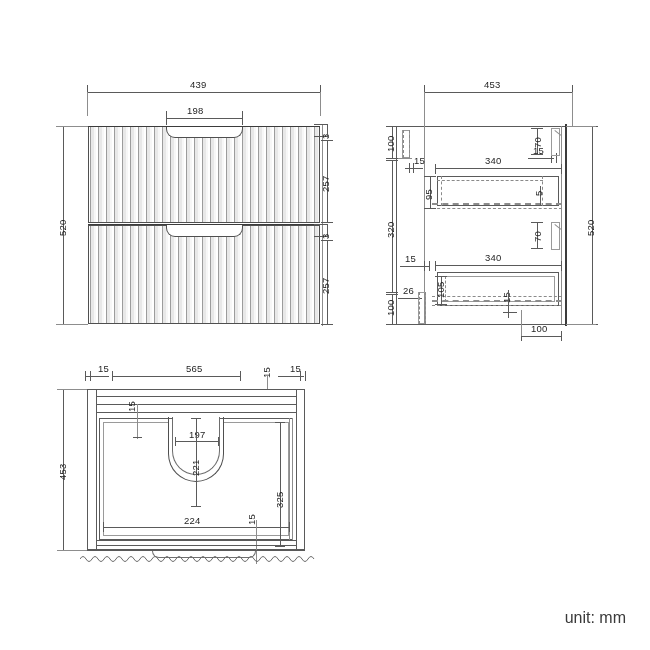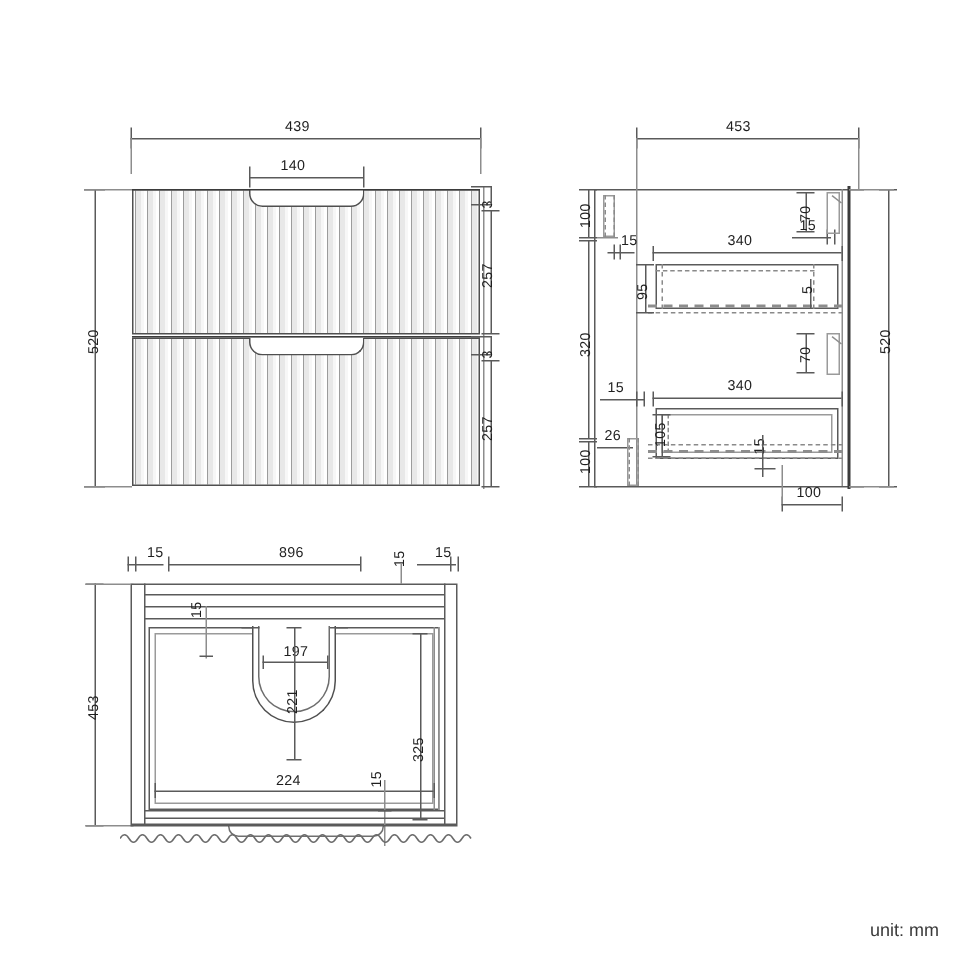--- a/index.html
+++ b/index.html
@@ -80,21 +80,21 @@
     border:1px solid #6f6f6f;
     border-top:none;
     border-bottom-left-radius:7px;
     border-bottom-right-radius:7px;
     box-sizing:border-box;
     background:#fff;
   }
 
   .unit-label{
     position:absolute;right:24px;bottom:23px;
-    font-size:12px;color:#3a3a3a;font-family:"Liberation Sans",sans-serif;
+    font-size:16px;color:#3a3a3a;font-family:"Liberation Sans",sans-serif;
   }
 
   .box{position:absolute;box-sizing:border-box;border:1px solid #5a5a5a;background:transparent;}
   .boxg{position:absolute;box-sizing:border-box;border:1px solid #9a9a9a;background:transparent;}
   .fillw{background:#ffffff;}
 </style>
 </head>
 <body>
 
 <div id="root">
@@ -105,21 +105,21 @@
     <div class="tick" style="left:87px;top:85px;height:14px;"></div>
     <div class="tick" style="left:320px;top:85px;height:14px;"></div>
     <div class="dim-txt" style="left:190px;top:80px;">439</div>
 
     <div class="ln v thin" style="left:87px;top:92px;height:24px;"></div>
     <div class="ln v thin" style="left:320px;top:92px;height:24px;"></div>
 
     <div class="tickh ln" style="left:166px;top:118px;width:76px;"></div>
     <div class="tick" style="left:166px;top:111px;height:14px;"></div>
     <div class="tick" style="left:242px;top:111px;height:14px;"></div>
-    <div class="dim-txt" style="left:187px;top:106px;">140</div>
+    <div class="dim-txt" style="left:187px;top:106px;">198</div>
 
     <div class="ln v" style="left:63px;top:126px;height:198px;"></div>
     <div class="tickh" style="left:56px;top:126px;width:14px;"></div>
     <div class="tickh" style="left:56px;top:324px;width:14px;"></div>
     <div class="dim-txt rot" style="left:58px;top:236px;">520</div>
     <div class="ln h thin" style="left:56px;top:126px;width:32px;"></div>
     <div class="ln h thin" style="left:56px;top:324px;width:32px;"></div>
 
     <div class="flute" style="left:88px;top:126px;width:232px;height:97px;"></div>
 
@@ -285,21 +285,21 @@
   <div>
 
     <div class="dim-txt" style="left:98px;top:364px;">15</div>
     <div class="tickh ln" style="left:85px;top:376px;width:24px;"></div>
     <div class="tick" style="left:85px;top:371px;height:10px;"></div>
     <div class="tick" style="left:90px;top:371px;height:10px;"></div>
 
     <div class="tickh ln" style="left:112px;top:376px;width:128px;"></div>
     <div class="tick" style="left:112px;top:371px;height:10px;"></div>
     <div class="tick" style="left:240px;top:371px;height:10px;"></div>
-    <div class="dim-txt" style="left:186px;top:364px;">896</div>
+    <div class="dim-txt" style="left:186px;top:364px;">565</div>
 
     <div class="dim-txt rot" style="left:262px;top:378px;">15</div>
     <div class="ln v thin" style="left:267px;top:376px;height:28px;"></div>
 
     <div class="dim-txt" style="left:290px;top:364px;">15</div>
     <div class="tickh ln" style="left:278px;top:376px;width:26px;"></div>
     <div class="tick" style="left:300px;top:371px;height:10px;"></div>
     <div class="tick" style="left:305px;top:371px;height:10px;"></div>
 
     <div class="ln v" style="left:63px;top:389px;height:161px;"></div>

